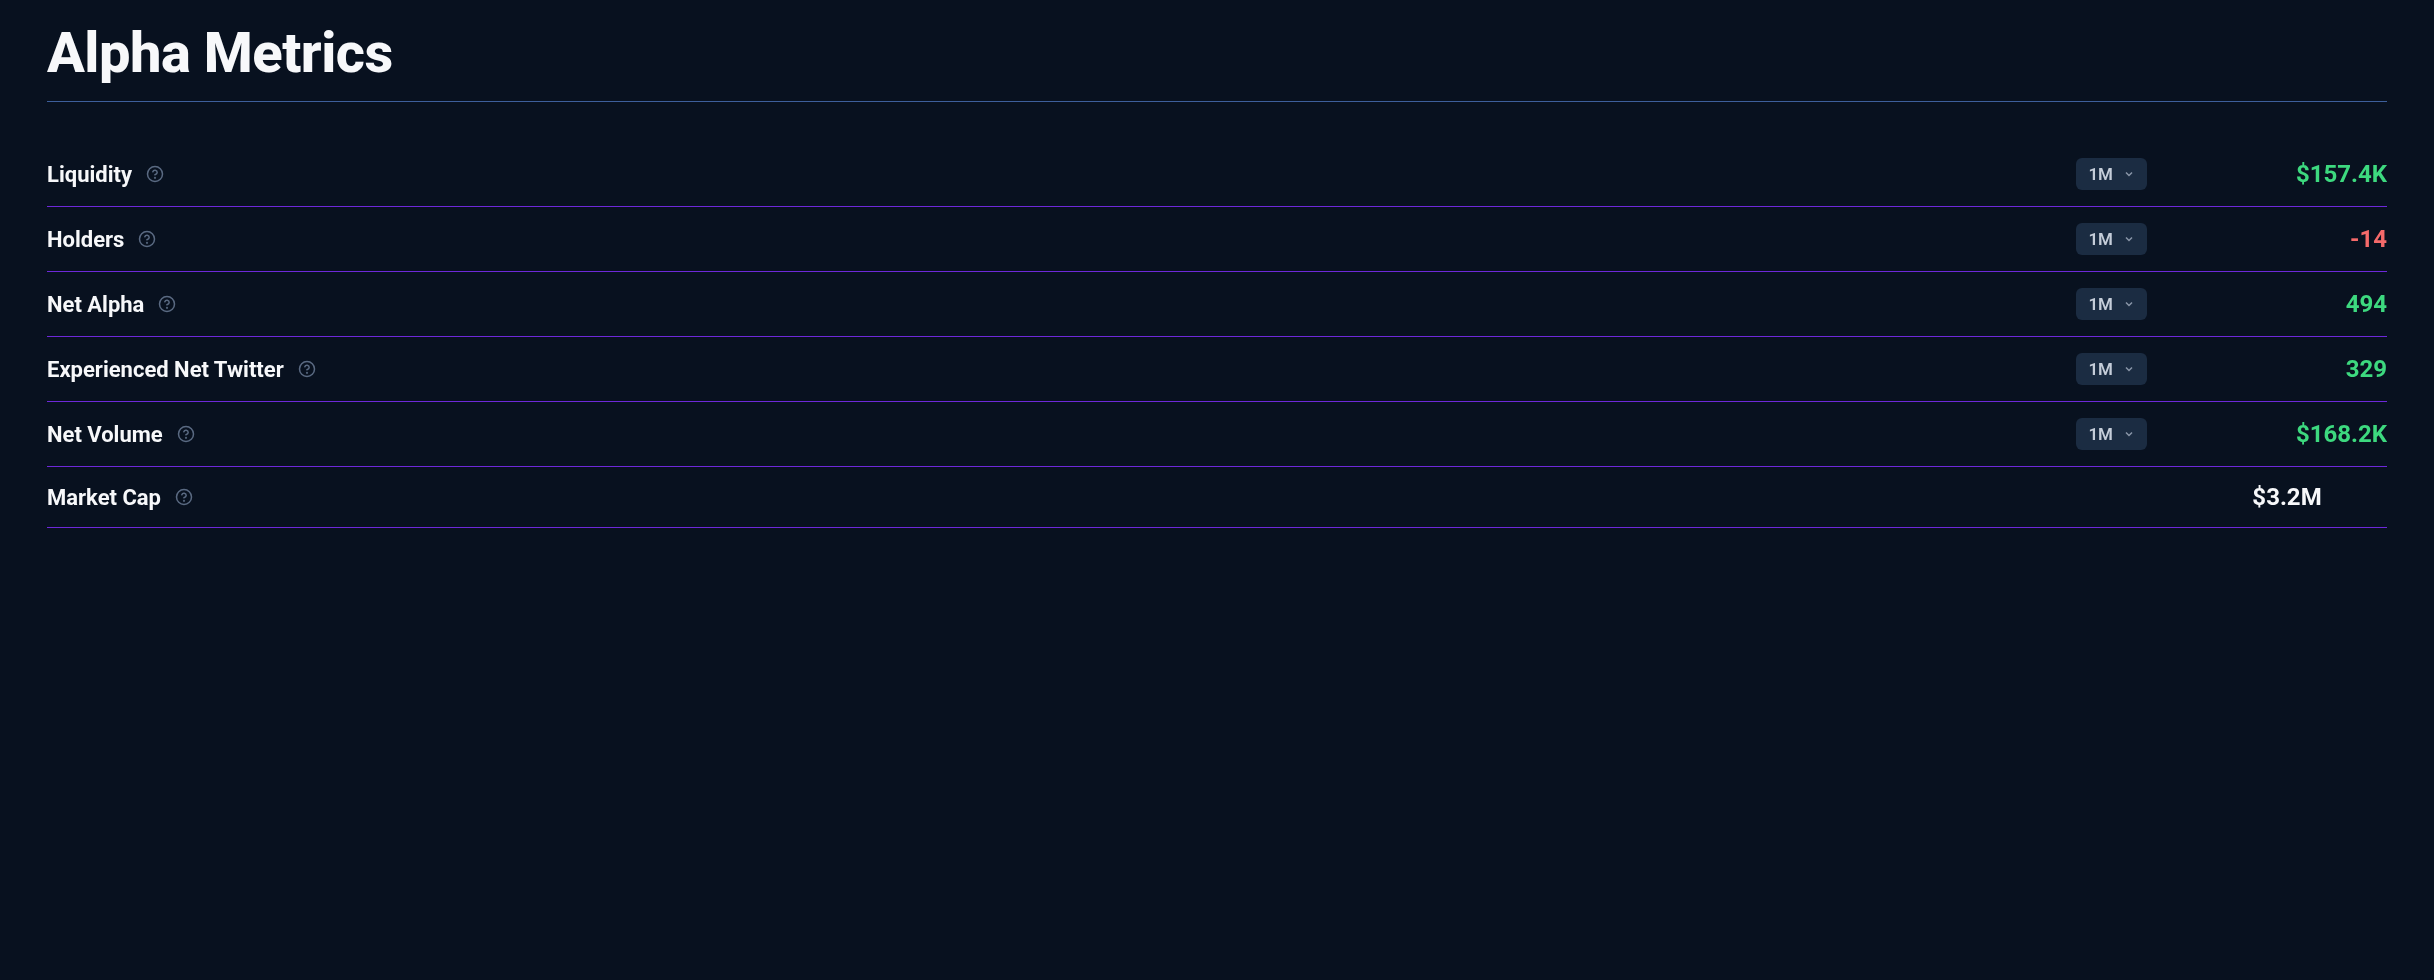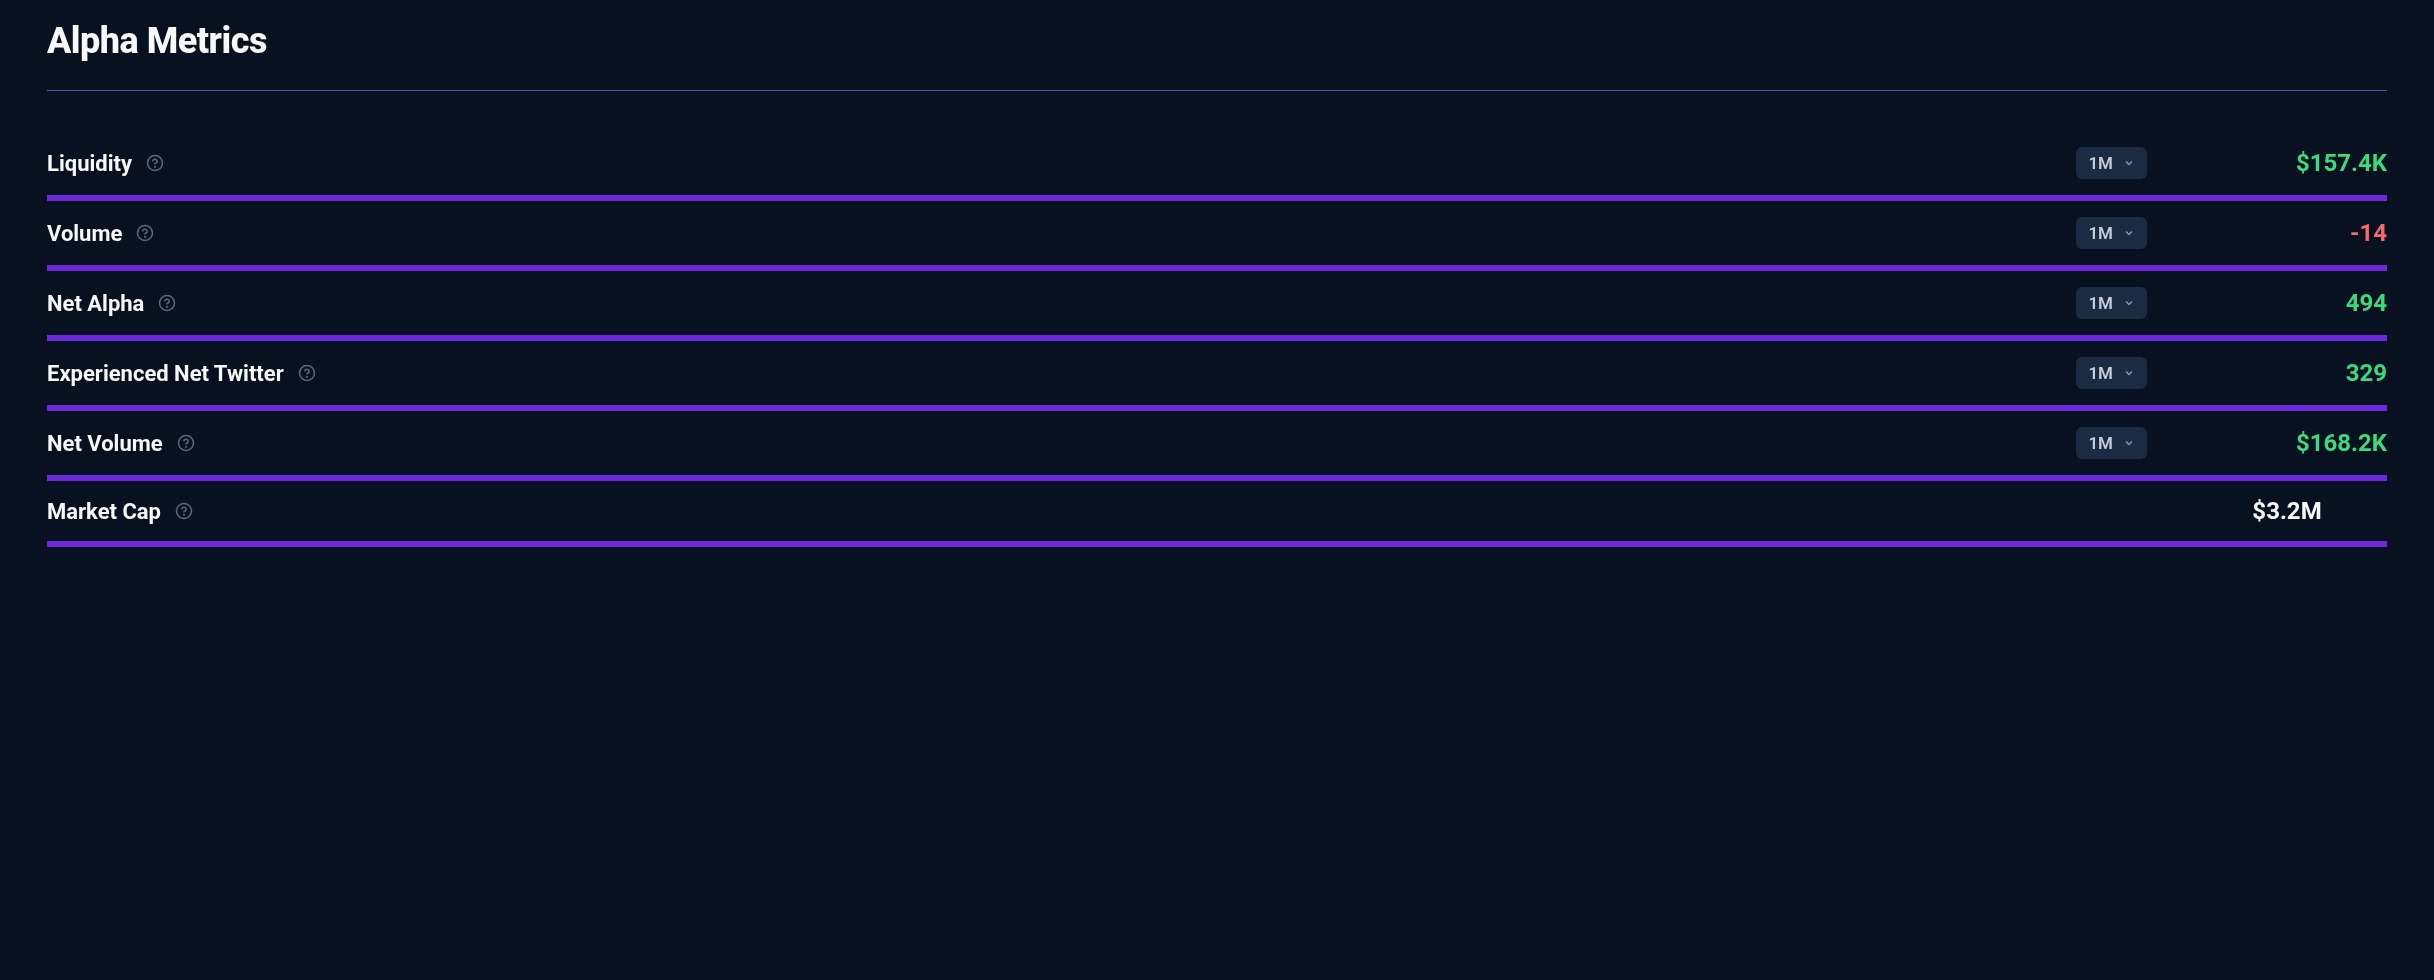--- a/index.html
+++ b/index.html
@@ -7,37 +7,37 @@
       padding: 0;
       box-sizing: border-box;
     }
     body {
       background-color: #08111f;
       color: #f7f8fa;
       font-family: -apple-system, BlinkMacSystemFont, "Segoe UI", Roboto, Helvetica, Arial, sans-serif;
       padding: 20px 47px;
     }
     .section-title {
-      font-size: 36px;
+      font-size: 56px;
       font-weight: 800;
       letter-spacing: -0.5px;
-      margin-bottom: 28px;
+      margin-bottom: 15px;
       color: #f7f8fa;
     }
     .title-divider {
       border: none;
       border-top: 1px solid #3d5f9b;
       margin-bottom: 40px;
     }
     .metric-row {
       display: flex;
       align-items: center;
       justify-content: space-between;
       padding: 16px 0;
-      border-bottom: 6px solid #6d28d9;
+      border-bottom: 1px solid #6d28d9;
     }
     .metric-left {
       display: flex;
       align-items: center;
       gap: 14px;
     }
     .metric-label {
       font-size: 22px;
       font-weight: 700;
       color: #f7f8fa;
@@ -127,21 +127,21 @@
             <svg viewBox="0 0 24 24" fill="none" stroke="#8a96a8" stroke-width="3">
               <polyline points="6 9 12 15 18 9"></polyline>
             </svg>
           </span>
         </div>
         <span class="metric-value value-green">$157.4K</span>
       </div>
     </div>
     <div class="metric-row">
       <div class="metric-left">
-        <span class="metric-label">Volume</span>
+        <span class="metric-label">Holders</span>
         <span class="help-icon">
           <svg viewBox="0 0 24 24" fill="none" stroke="#5a6a82" stroke-width="2">
             <circle cx="12" cy="12" r="10"></circle>
             <path d="M9.1 9a3 3 0 0 1 5.82 1c0 2-3 3-3 3" stroke-linecap="round"></path>
             <circle cx="12" cy="17" r="0.5" fill="#5a6a82"></circle>
           </svg>
         </span>
       </div>
       <div class="metric-right">
         <div class="dropdown">

